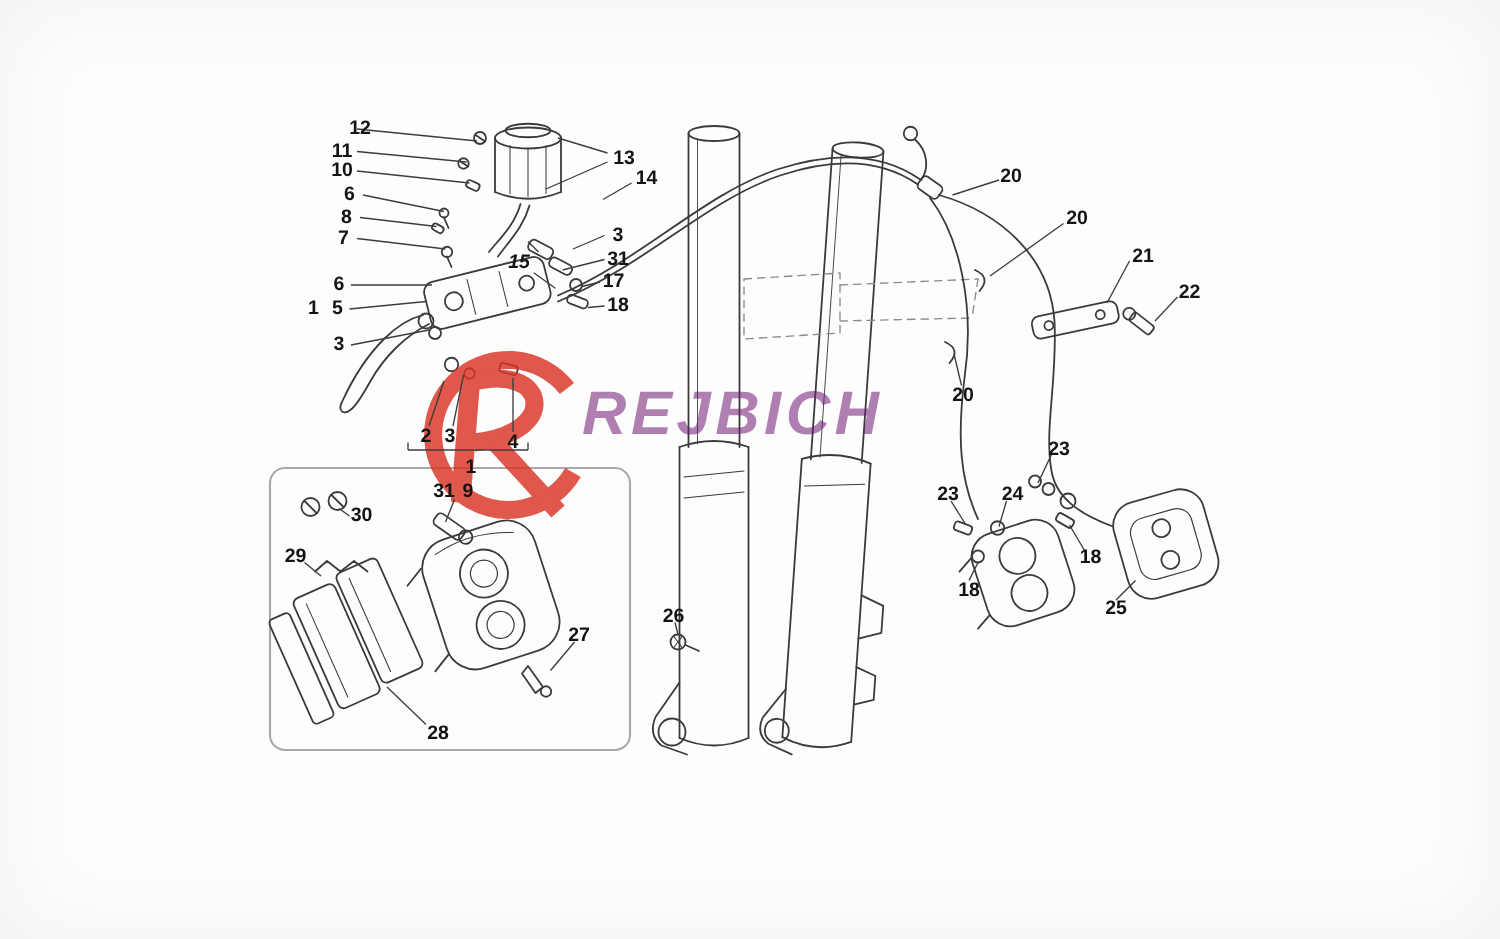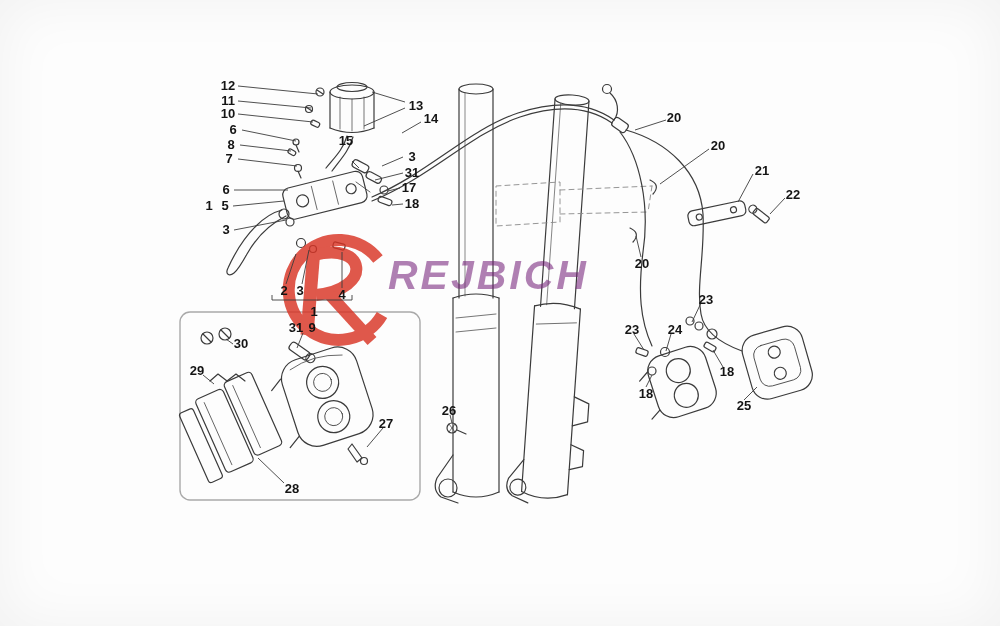--- a/index.html
+++ b/index.html
@@ -265,29 +265,29 @@
       <line x1="641" y1="257" x2="636" y2="236"></line>
       <line x1="701" y1="303" x2="692" y2="322"></line>
       <line x1="634" y1="334" x2="644" y2="350"></line>
       <line x1="671" y1="334" x2="666" y2="351"></line>
       <line x1="723" y1="367" x2="713" y2="350"></line>
       <line x1="646" y1="387" x2="652" y2="375"></line>
       <line x1="744" y1="400" x2="757" y2="387"></line>
     </svg>
 
   <div id="callout-layer">
-      <div class="callout" style="left: 228px; top: 85px;">12</div>
+      <div class="callout" style="left: 240px; top: 85px;">12</div>
       <div class="callout" style="left: 228px; top: 100px;">11</div>
       <div class="callout" style="left: 228px; top: 113px; text-align: right;">10</div>
       <div class="callout" style="left: 233px; top: 129px;">6</div>
       <div class="callout" style="left: 231px; top: 144px;">8</div>
       <div class="callout" style="left: 229px; top: 158px;">7</div>
       <div class="callout" style="left: 416px; top: 105px;">13</div>
       <div class="callout" style="left: 431px; top: 118px; text-align: right;">14</div>
-      <div class="callout" style="left: 346px; top: 140px;">15</div>
+      <div class="callout" style="left: 346px; top: 174px; font-style: italic;">15</div>
       <div class="callout" style="left: 412px; top: 156px;">3</div>
       <div class="callout" style="left: 412px; top: 172px;">31</div>
       <div class="callout" style="left: 409px; top: 187px;">17</div>
       <div class="callout" style="left: 412px; top: 203px;">18</div>
       <div class="callout" style="left: 226px; top: 189px;">6</div>
       <div class="callout" style="left: 209px; top: 205px;">1</div>
       <div class="callout" style="left: 225px; top: 205px;">5</div>
       <div class="callout" style="left: 226px; top: 229px;">3</div>
       <div class="callout" style="left: 284px; top: 290px;">2</div>
       <div class="callout" style="left: 300px; top: 290px;">3</div>

